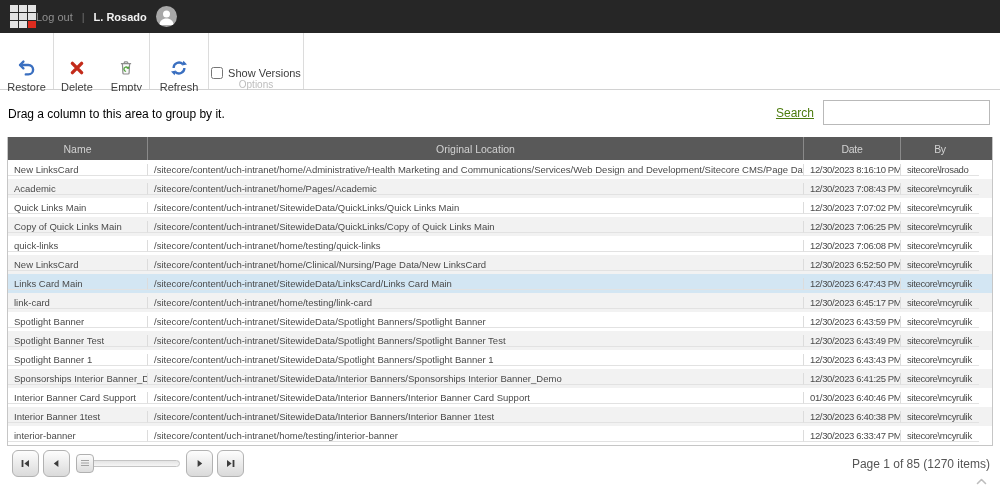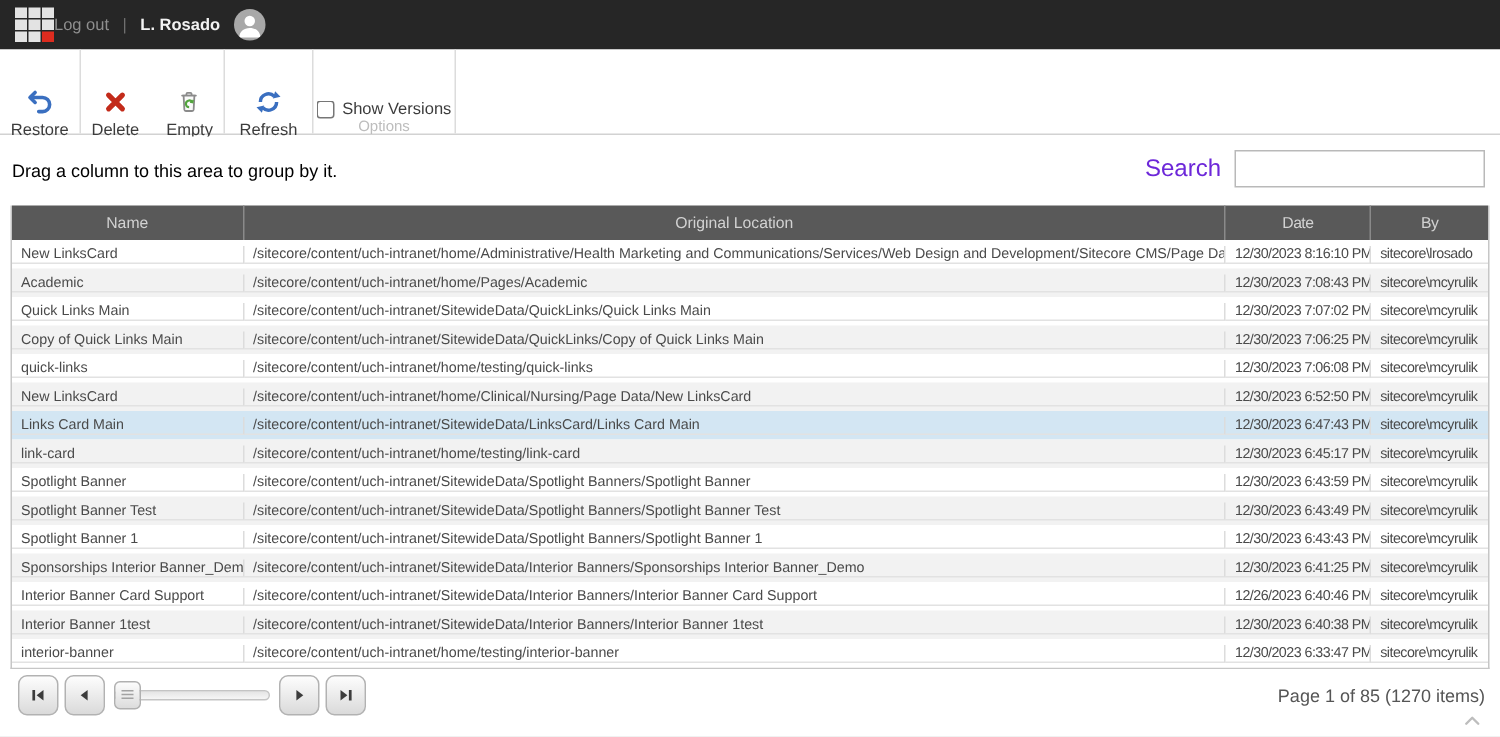--- a/index.html
+++ b/index.html
@@ -34,39 +34,39 @@
   .vsep { width:1px; background:#dcdcdc; height:100%; }
   .g-items { width:53px; } .g-ops { width:95px; } .g-view { width:58px; } .g-opts { width:94px; }
   .chkwrap { display:flex; align-items:center; gap:5px; font-size:11px; color:#3c3c3c;
              cursor:pointer; padding-top:9px; white-space:nowrap; }
   .chkwrap input { width:12px; height:12px; accent-color:#fff; }
 
   
   .groupbar { position:absolute; left:0; top:91px; width:1000px; height:46px; background:#fff; }
   .hint { position:absolute; left:8px; top:16px; font-size:12px; color:#000000; }
   .searchwrap { position:absolute; right:10px; top:9px; display:flex; align-items:center; }
-  .slabel { font-size:16px; color:#6d28d9; margin-right:9px; }
+  .slabel { font-size:12px; color:#4d7c0f; margin-right:9px;text-decoration:underline; }
   .sinput { width:167px; height:25px; border:1px solid #b9b9b9; font-size:12px; padding:0 5px;
             font-family:inherit; outline:none; }
 
   
   .grid { position:absolute; left:7px; top:137px; width:986px;
           border:1px solid #c6c6c6; border-top:none; background:#fff; }
   .thead { display:flex; height:23px; background:#595959; }
   .hcell { color:#d2d2d2; font-size:10.5px; display:flex; align-items:center; justify-content:center;
            border-right:1px solid #8a8a8a; cursor:pointer; }
   .hcell:last-child { border-right:none; }
   .trow { display:flex; height:19px; background:#fff; cursor:pointer;align-items:center; }
   .trow:nth-child(even) { background:#f2f2f2; }
   .trow.selected { background:#d3e6f3; }
   .tcell { font-size:9.5px; color:#4a4a4a; display:flex; align-items:center; padding:0 6px;
            border-right:1px solid #dcdcdc; border-bottom:1px solid #e2e2e2;
            white-space:nowrap; overflow:hidden; }
   .tcell:last-child { border-right:none; }
-  .col-name { width:155px; }
+  .col-name { width:140px; }
   .col-location { width:656px; }
   .col-date { width:97px; letter-spacing:-0.35px; }
   .col-by { width:78px; letter-spacing:-0.35px; }
 
   
   .pager { position:absolute; left:12px; top:449px; height:28px; display:flex; align-items:center; gap:4px; }
   .pbtn { width:27px; height:27px; border:1px solid #b2b2b2; border-radius:6px;
           background:linear-gradient(#fdfdfd,#dadada); display:flex; align-items:center;
           justify-content:center; cursor:pointer; }
   .slider { position:relative; width:104px; height:27px; margin:0 2px; cursor:pointer; }
@@ -266,21 +266,21 @@
         </div>
         <div class="trow">
           <div class="tcell col-name">Sponsorships Interior Banner_Demo</div>
           <div class="tcell col-location">/sitecore/content/uch-intranet/SitewideData/Interior Banners/Sponsorships Interior Banner_Demo</div>
           <div class="tcell col-date">12/30/2023 6:41:25 PM</div>
           <div class="tcell col-by">sitecore\mcyrulik</div>
         </div>
         <div class="trow">
           <div class="tcell col-name">Interior Banner Card Support</div>
           <div class="tcell col-location">/sitecore/content/uch-intranet/SitewideData/Interior Banners/Interior Banner Card Support</div>
-          <div class="tcell col-date">12/26/2023 6:40:46 PM</div>
+          <div class="tcell col-date">01/30/2023 6:40:46 PM</div>
           <div class="tcell col-by">sitecore\mcyrulik</div>
         </div>
         <div class="trow">
           <div class="tcell col-name">Interior Banner 1test</div>
           <div class="tcell col-location">/sitecore/content/uch-intranet/SitewideData/Interior Banners/Interior Banner 1test</div>
           <div class="tcell col-date">12/30/2023 6:40:38 PM</div>
           <div class="tcell col-by">sitecore\mcyrulik</div>
         </div>
         <div class="trow">
           <div class="tcell col-name">interior-banner</div>

